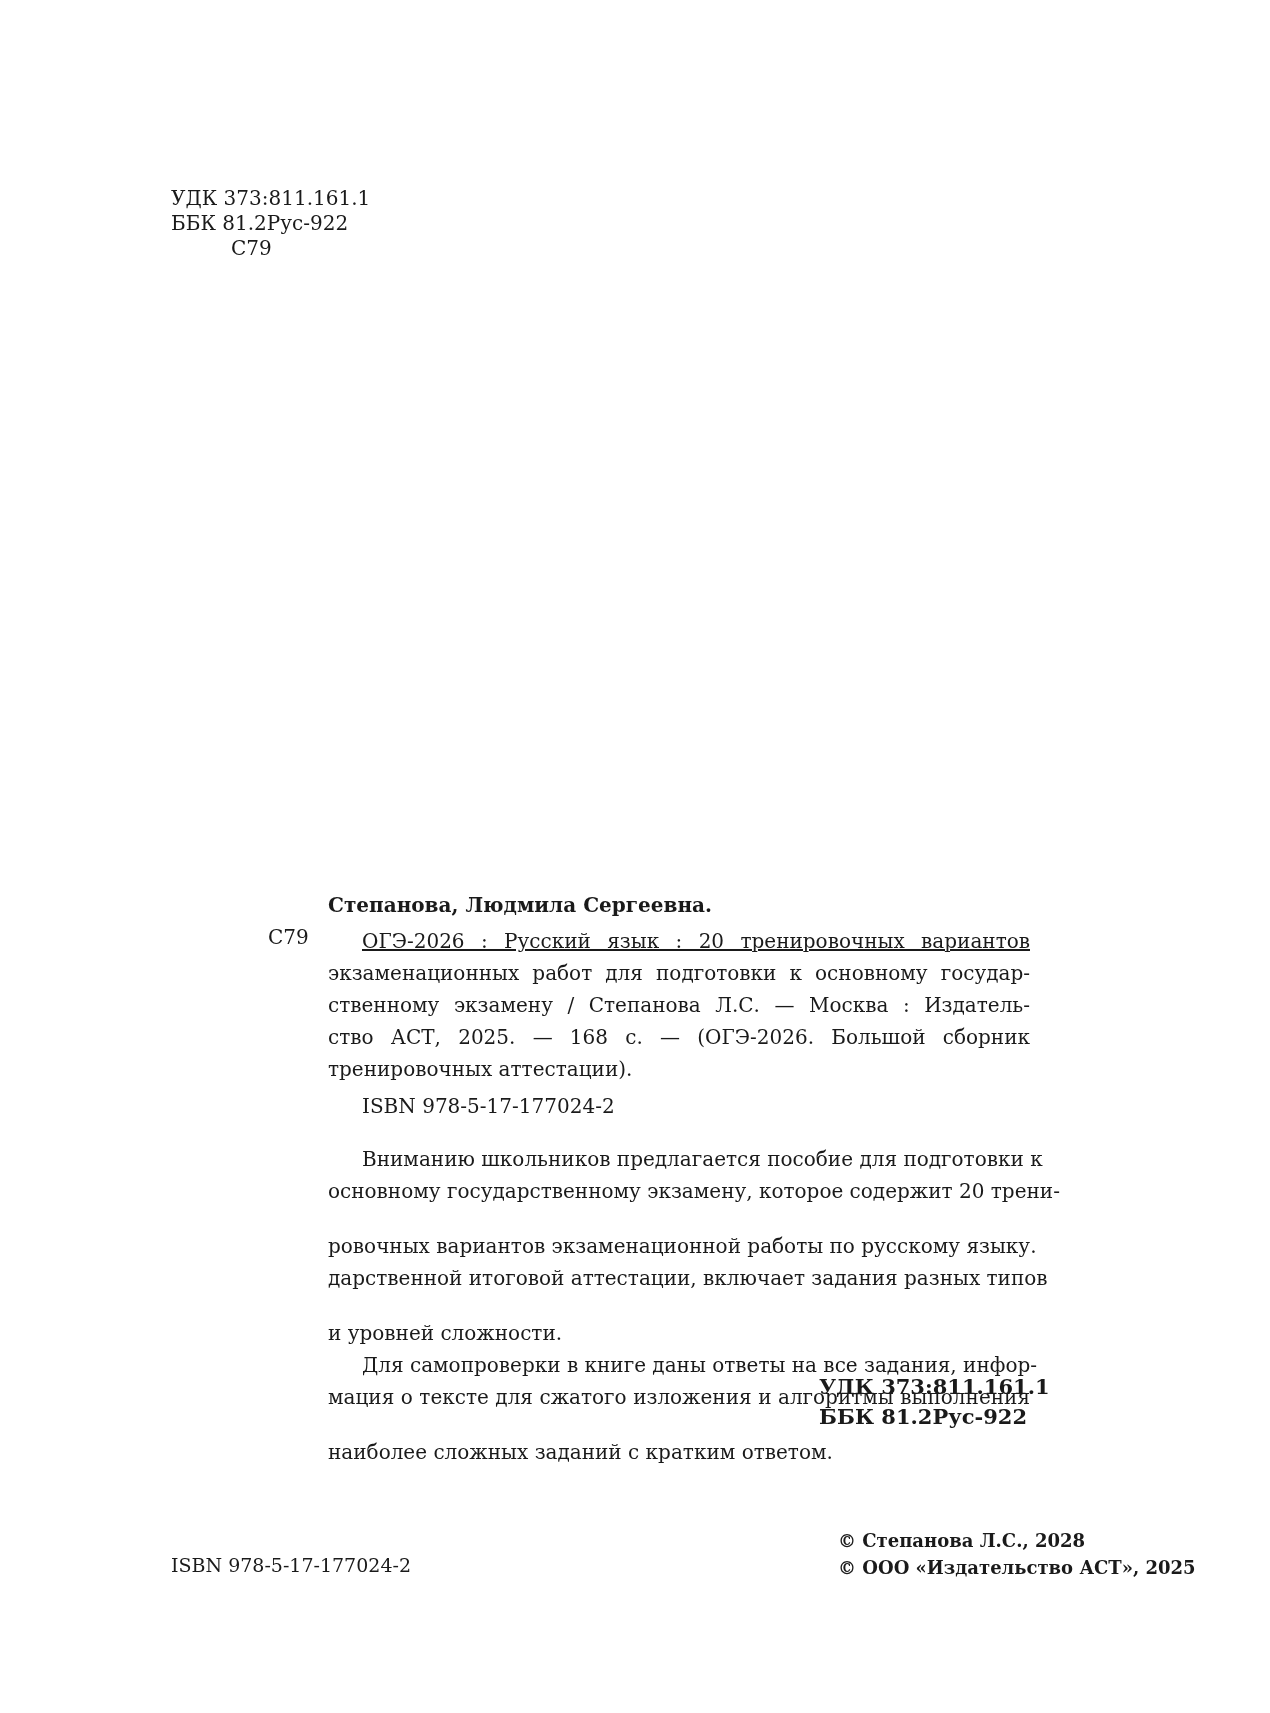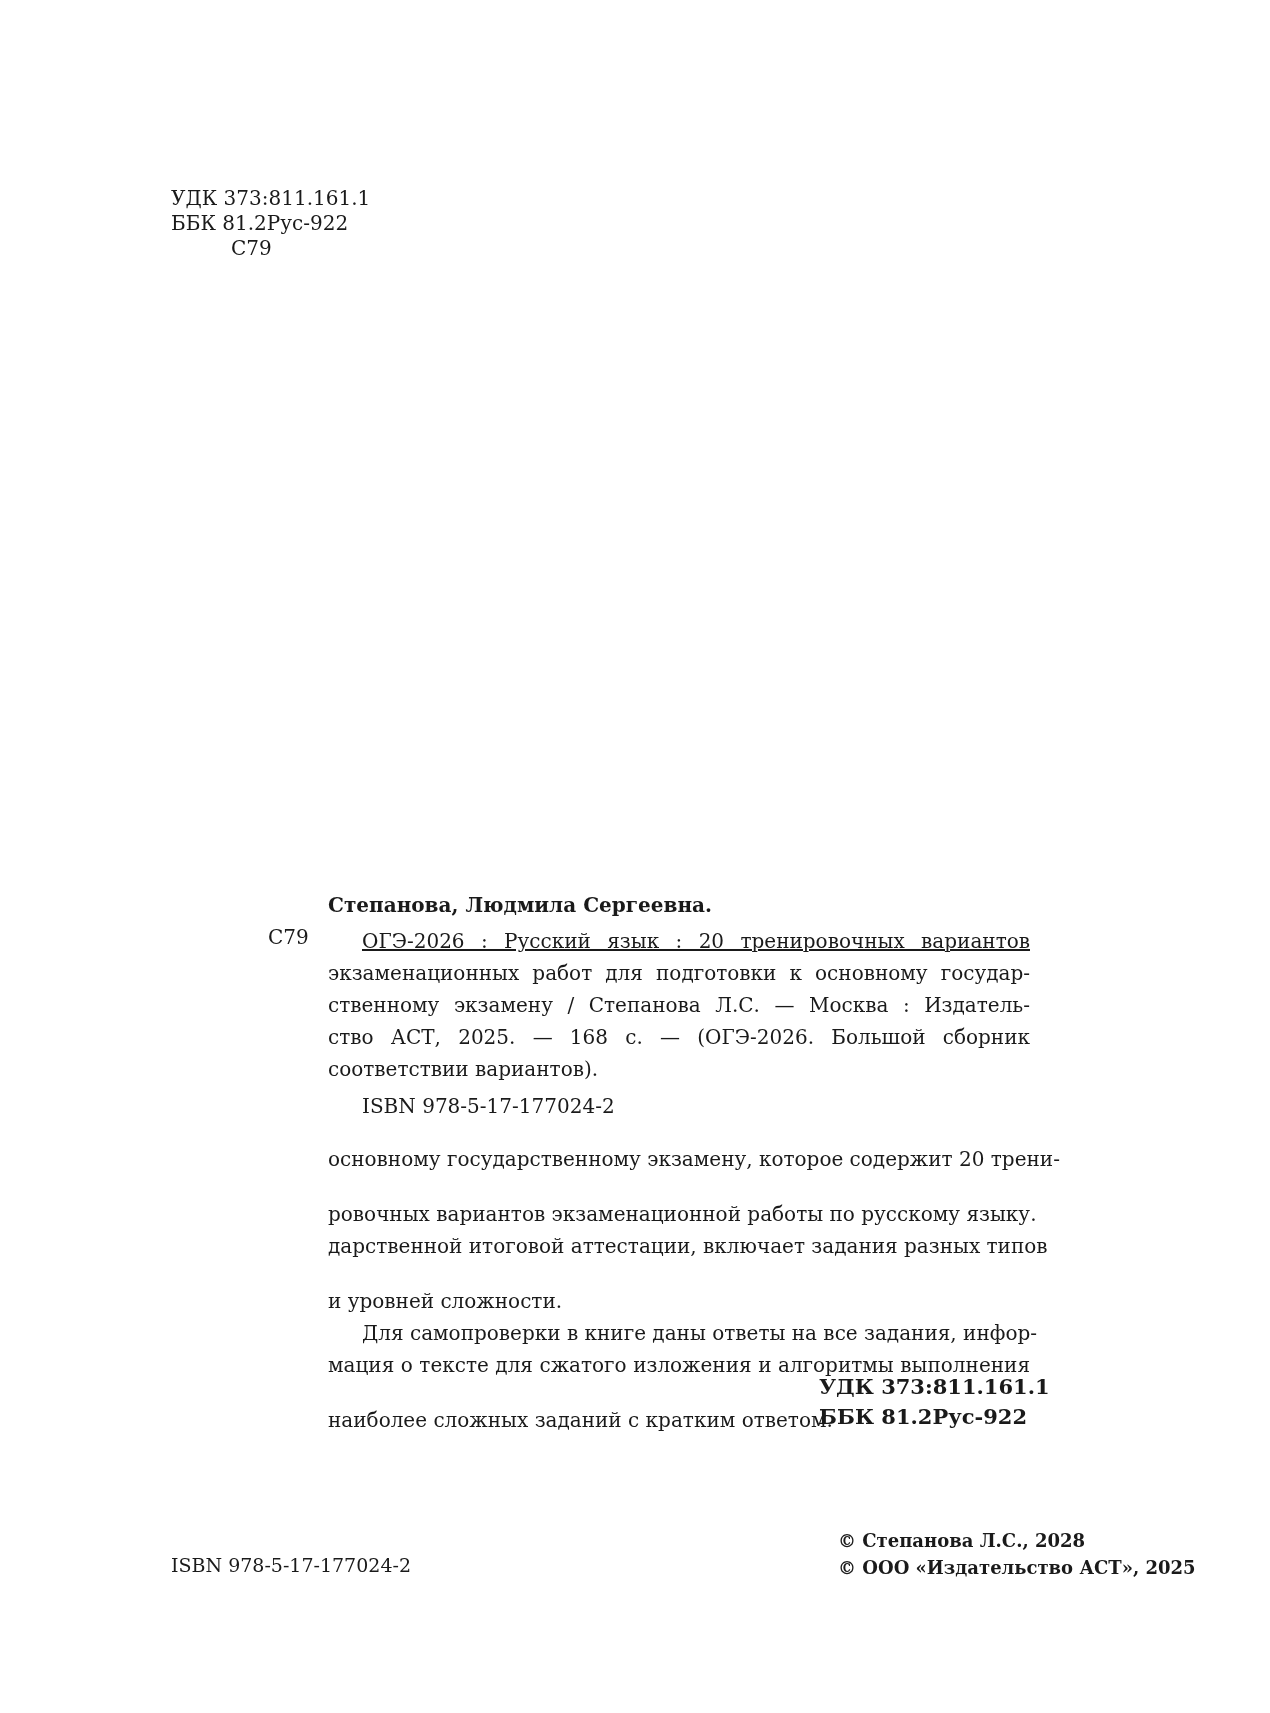--- a/index.html
+++ b/index.html
@@ -72,26 +72,27 @@
 </div>
 
 <div id="card-author" class="abs bold">Степанова, Людмила Сергеевна.</div>
 <div id="card-code" class="abs">С79</div>
 
 <div id="card-bib" class="abs">
   <span class="row first">ОГЭ-2026 : Русский язык : 20 тренировочных вариантов</span>
   <span class="row">экзаменационных работ для подготовки к основному государ-</span>
   <span class="row">ственному экзамену / Степанова Л.С. — Москва : Издатель-</span>
   <span class="row">ство АСТ, 2025. — 168 с. — (ОГЭ-2026. Большой сборник</span>
-  <span class="row last">соответствии вариантов).</span>
+  <span class="row last">тренировочных аттестации).</span>
 </div>
 
 <div id="card-isbn" class="abs">ISBN 978-5-17-177024-2</div>
 
 <div id="annotation" class="abs">
+  <span class="row indent">Вниманию школьников предлагается пособие для подготовки к</span>
   <span class="row">основному государственному экзамену, которое содержит 20 трени-</span>
   <span class="row last">ровочных вариантов экзаменационной работы по русскому языку.</span>
   <span class="row">дарственной итоговой аттестации, включает задания разных типов</span>
   <span class="row last">и уровней сложности.</span>
   <span class="row indent">Для самопроверки в книге даны ответы на все задания, инфор-</span>
   <span class="row">мация о тексте для сжатого изложения и алгоритмы выполнения</span>
   <span class="row last">наиболее сложных заданий с кратким ответом.</span>
 </div>
 
 <div id="card-class" class="abs">

